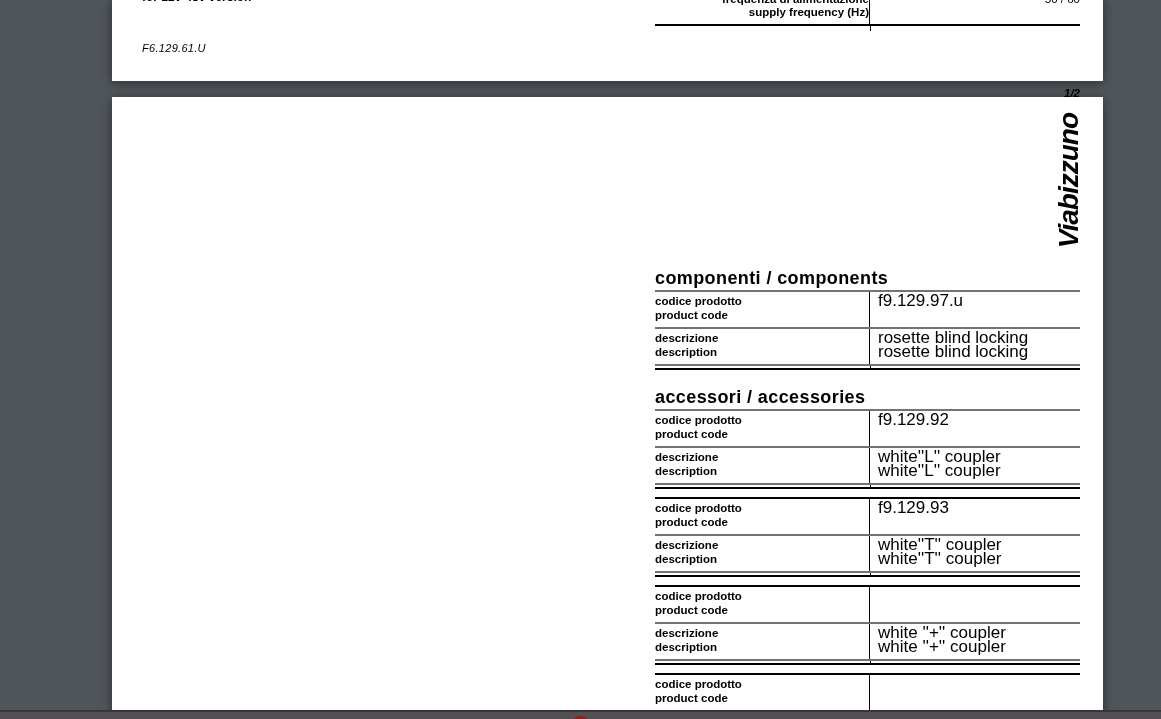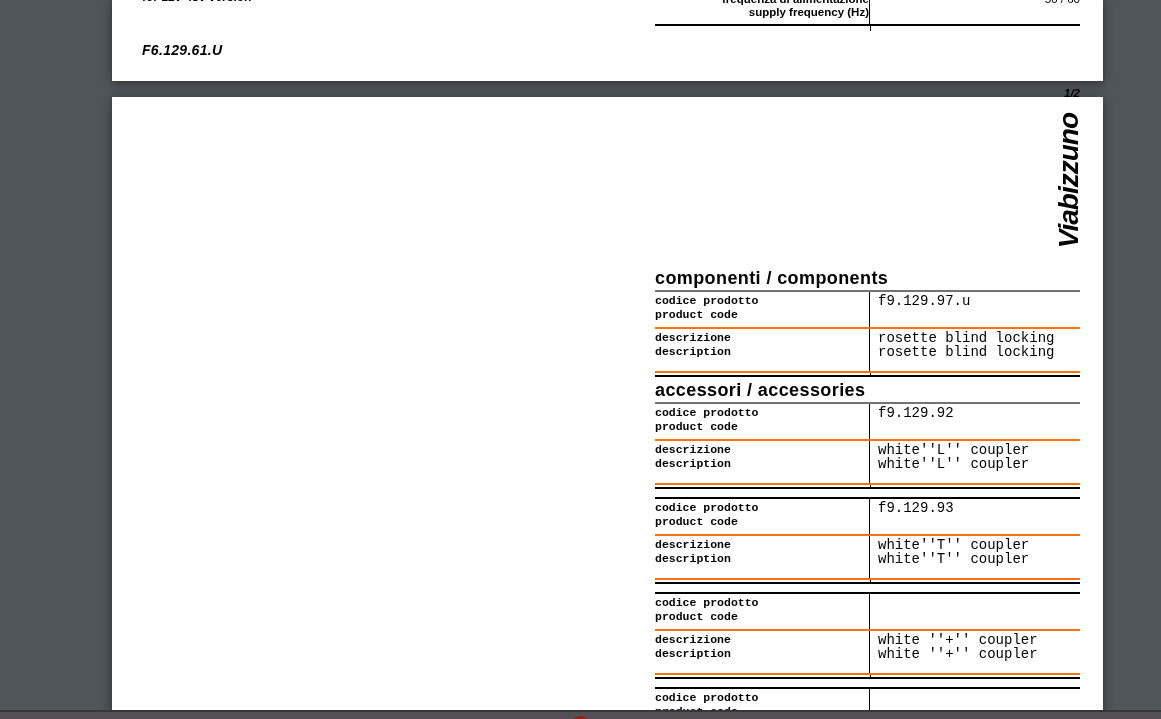--- a/index.html
+++ b/index.html
@@ -21,43 +21,43 @@
   .p1-cut-text {
     position:absolute; left:30px; top:-8px;
     font-weight:bold; font-size:12px; white-space:nowrap;
   }
   .p1-table { position:absolute; left:543px; top:2px; width:425px; }
   .p1-row { display:flex; border-bottom:2px solid #000;text-align:right; }
   .p1-lbl { width:215px; border-right:1px solid #000; font-weight:bold; font-size:11.5px; line-height:13px; padding-bottom:5px; }
   .p1-lbl .cut { margin-top:-7px; }
   .p1-val { flex:1; padding-left:8px; font-size:11.5px; line-height:13px; margin-top:-7px; }
   .p1-tick { position:absolute; left:215px; top:24px; width:1px; height:7px; background:#000; }
-  .p1-code { position:absolute; left:30px; top:44px; font-weight:bold; font-style:italic; font-size:14px; letter-spacing:0.3px; }
+  .p1-code { position:absolute; left:30px; top:44px; font-weight:normal; font-style:italic; font-size:11px; letter-spacing:0.3px; }
   .p1-pagenum { position:absolute; right:23px; top:44px; font-weight:bold; font-style:italic; font-size:11.5px;margin-top:45px; }
 
   
   .logo-box { position:absolute; top:16px; right:16px; width:34px; height:136px; }
   .logo-box span {
     display:inline-block; white-space:nowrap;
     font-weight:bold; font-style:italic; font-size:28px; letter-spacing:-1px;
     transform-origin:0 0; transform:rotate(-90deg) translateX(-100%);
   }
   .content { position:absolute; left:543px; top:0; width:425px; }
   .section-title {
     font-size:18px; font-weight:bold; letter-spacing:0.4px;
     line-height:20px; padding-bottom:2px; border-bottom:2px solid #737373;
   }
   .title-componenti { margin-top:171px; }
-  .title-accessori { margin-top:3px; }
-  .row { display:flex; border-bottom:2px solid #f97316;font-family:Liberation Mono, monospace; }
+  .title-accessori { margin-top:17px; }
+  .row { display:flex; border-bottom:2px solid #737373; }
   .lbl {
     width:215px; border-right:1px solid #000;
     font-weight:bold; font-size:11.5px; line-height:14px; padding:2px 0 5px;
   }
-  .val { flex:1; padding:2px 0 12px 8px; font-size:14px; line-height:14px; }
+  .val { flex:1; padding:2px 0 5px 8px; font-size:17px; line-height:14px; }
   .closer { height:4px; border-bottom:2px solid #000; position:relative; }
   .closer::after { content:""; position:absolute; left:215px; top:0; bottom:0; width:1px; background:#000; }
   .block.gapped { margin-top:8px; border-top:2px solid #000; }
 
   
   .bottom-bar {
     position:absolute; left:0; right:0; top:710px; height:9px;
     background:#544f55; border-top:2px solid #39363b; z-index:10;
   }
   .red-dot {

